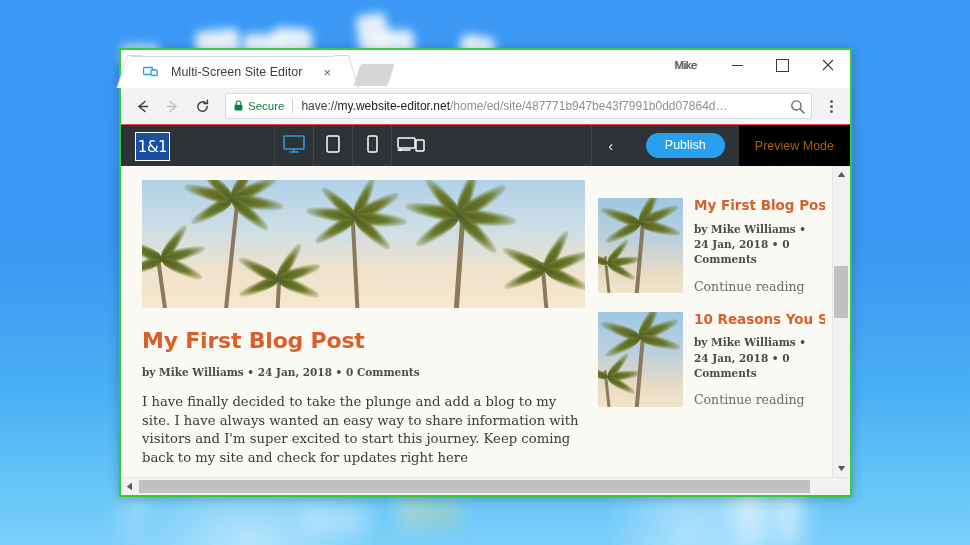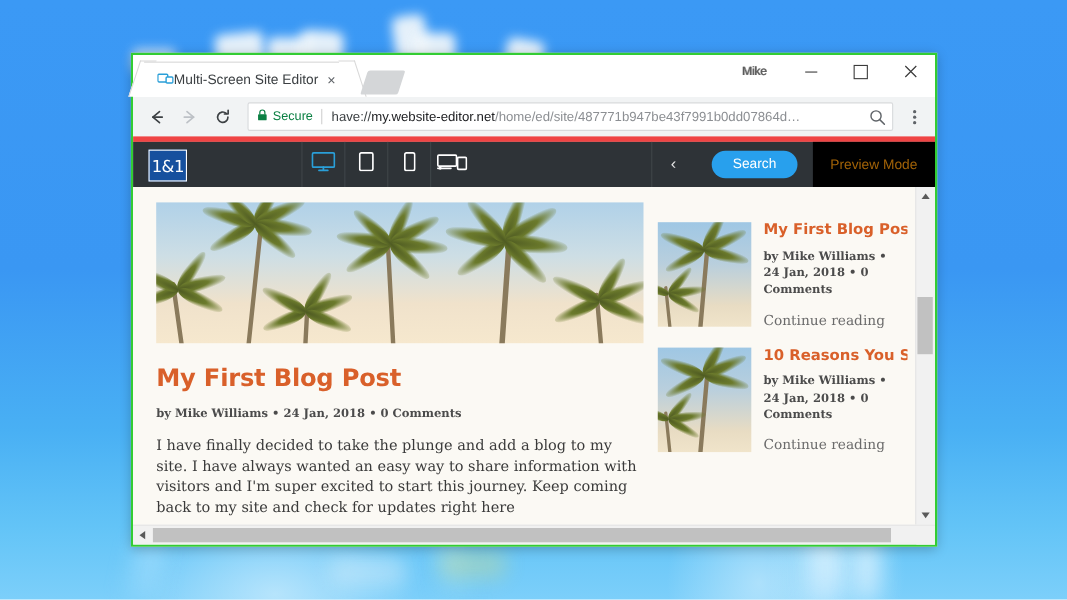--- a/index.html
+++ b/index.html
@@ -63,21 +63,21 @@
     position: relative;
     height: 38px;
     background: #ffffff;
     flex: none;
   }
   .tabstrip { position: absolute; left: 10px; top: 6px; display: flex; align-items: flex-end; }
   .tab {
     position: relative;
     height: 32px;
     padding: 0 10px 0 12px;
-    display: flex; align-items: center; gap: 0;
+    display: flex; align-items: center; gap: 13px;
     background: #ffffff;
     border-top-left-radius: 2px;
     font-size: 12px; color: #3c4043;
     white-space: nowrap;
   }
   .tab::before, .tab::after {
     content:""; position:absolute; bottom:0; width:14px; height:32px;
     background:#ffffff;
   }
   .tab::before { left:-9px; transform: skewX(-18deg); border-left:1px solid #d8d8d8; border-top:1px solid #d8d8d8; }
@@ -116,21 +116,21 @@
     color:#3c3c3c;
   }
   .wbtn.min span { display:block; width:11px; height:1px; background:#3c3c3c; }
   .wbtn.max span { display:block; width:11px; height:11px; border:1px solid #3c3c3c; }
   .wbtn.close svg { display:block; }
 
   
   .omnibar {
     height: 36px; flex: none;
     background: #f1f3f4;
-    border-bottom: 5px solid #ef4444;
+    border-bottom: 1px solid #ef4444;
     display: flex; align-items: center;
     padding: 0 8px;
     gap: 4px;
   }
   .navbtn {
     width: 26px; height: 26px; flex: none;
     display:flex; align-items:center; justify-content:center;
     color:#3c4043;
   }
   .navbtn.disabled { color:#bdc1c6; }
@@ -493,21 +493,21 @@
             <circle cx="3.2" cy="15" r="1.3" fill="currentColor"></circle>
             <rect x="19" y="5" width="8" height="11" rx="1" fill="none" stroke="currentColor" stroke-width="1.5"></rect>
           </svg>
         </span>
       </div>
 
       <div class="tb-grow"></div>
 
       <div class="backbtn">‹</div>
       <div class="publish-wrap">
-        <div class="publish">Search</div>
+        <div class="publish">Publish</div>
       </div>
       <div class="preview">Preview Mode</div>
     </div>
 
     <div class="viewport">
       <div class="page-area">
 
         <div class="main-col">
           <div class="hero">
 

